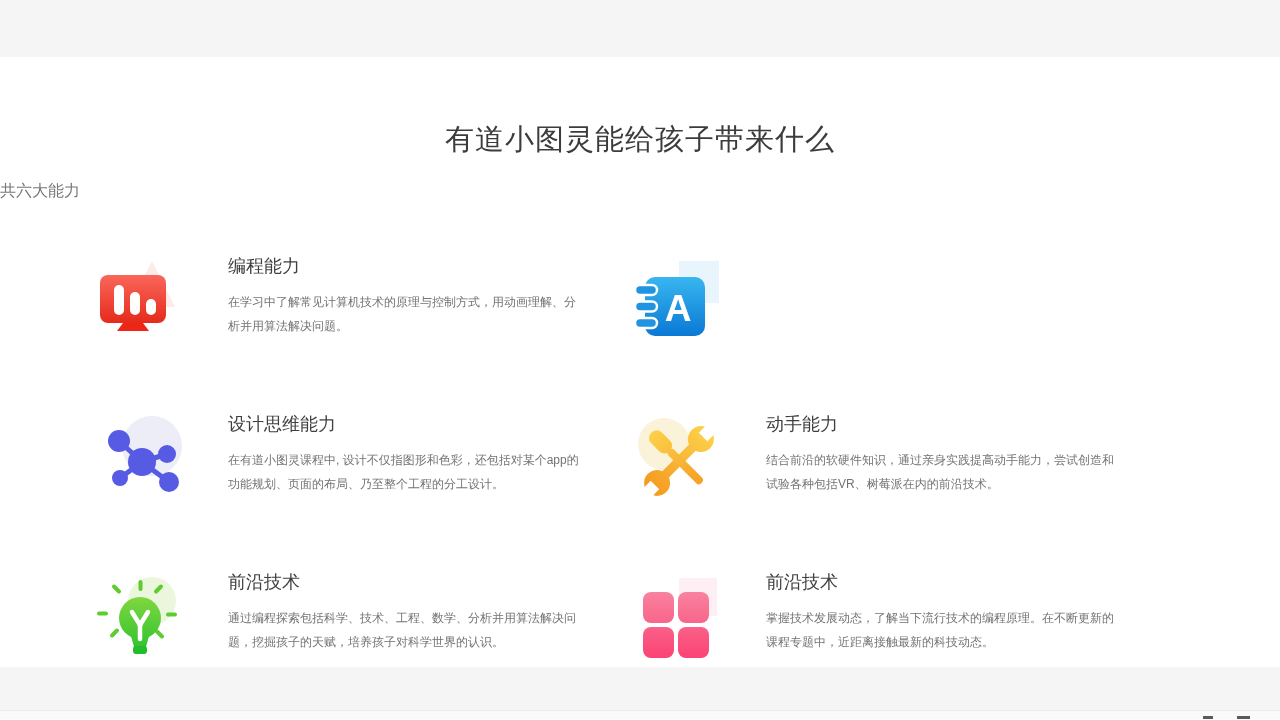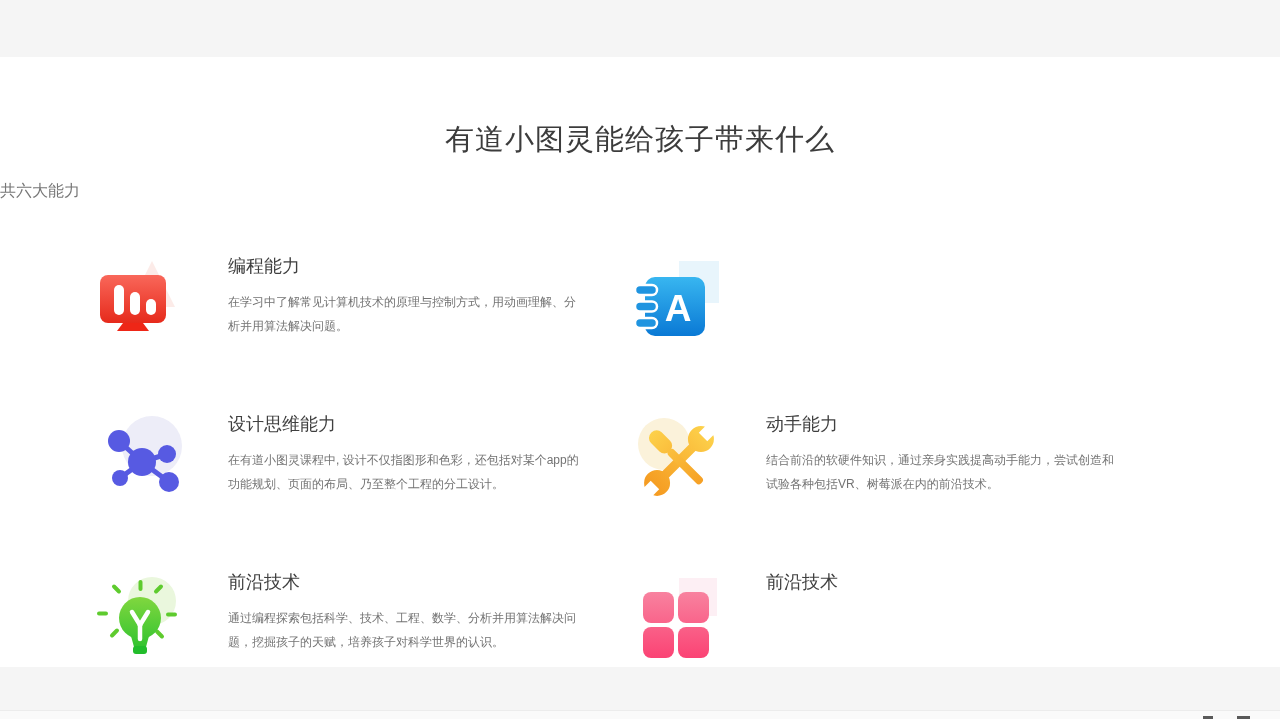--- a/index.html
+++ b/index.html
@@ -210,20 +210,21 @@
           <g fill="url(#gPink)">
             <rect x="10" y="18" width="31" height="31" rx="8"></rect>
             <rect x="45" y="18" width="31" height="31" rx="8"></rect>
             <rect x="10" y="53" width="31" height="31" rx="8"></rect>
             <rect x="45" y="53" width="31" height="31" rx="8"></rect>
           </g>
         </svg>
       </div>
       <div class="card-text">
         <h3 class="card-title">前沿技术</h3>
+        <p class="card-desc">掌握技术发展动态，了解当下流行技术的编程原理。在不断更新的课程专题中，近距离接触最新的科技动态。</p>
       </div>
     </div>
 
   </div>
 </div>
 
 <div class="footer-band"></div>
 <div class="bottom-strip">
   <div class="text-fragment frag-1"></div>
   <div class="text-fragment frag-2"></div>

